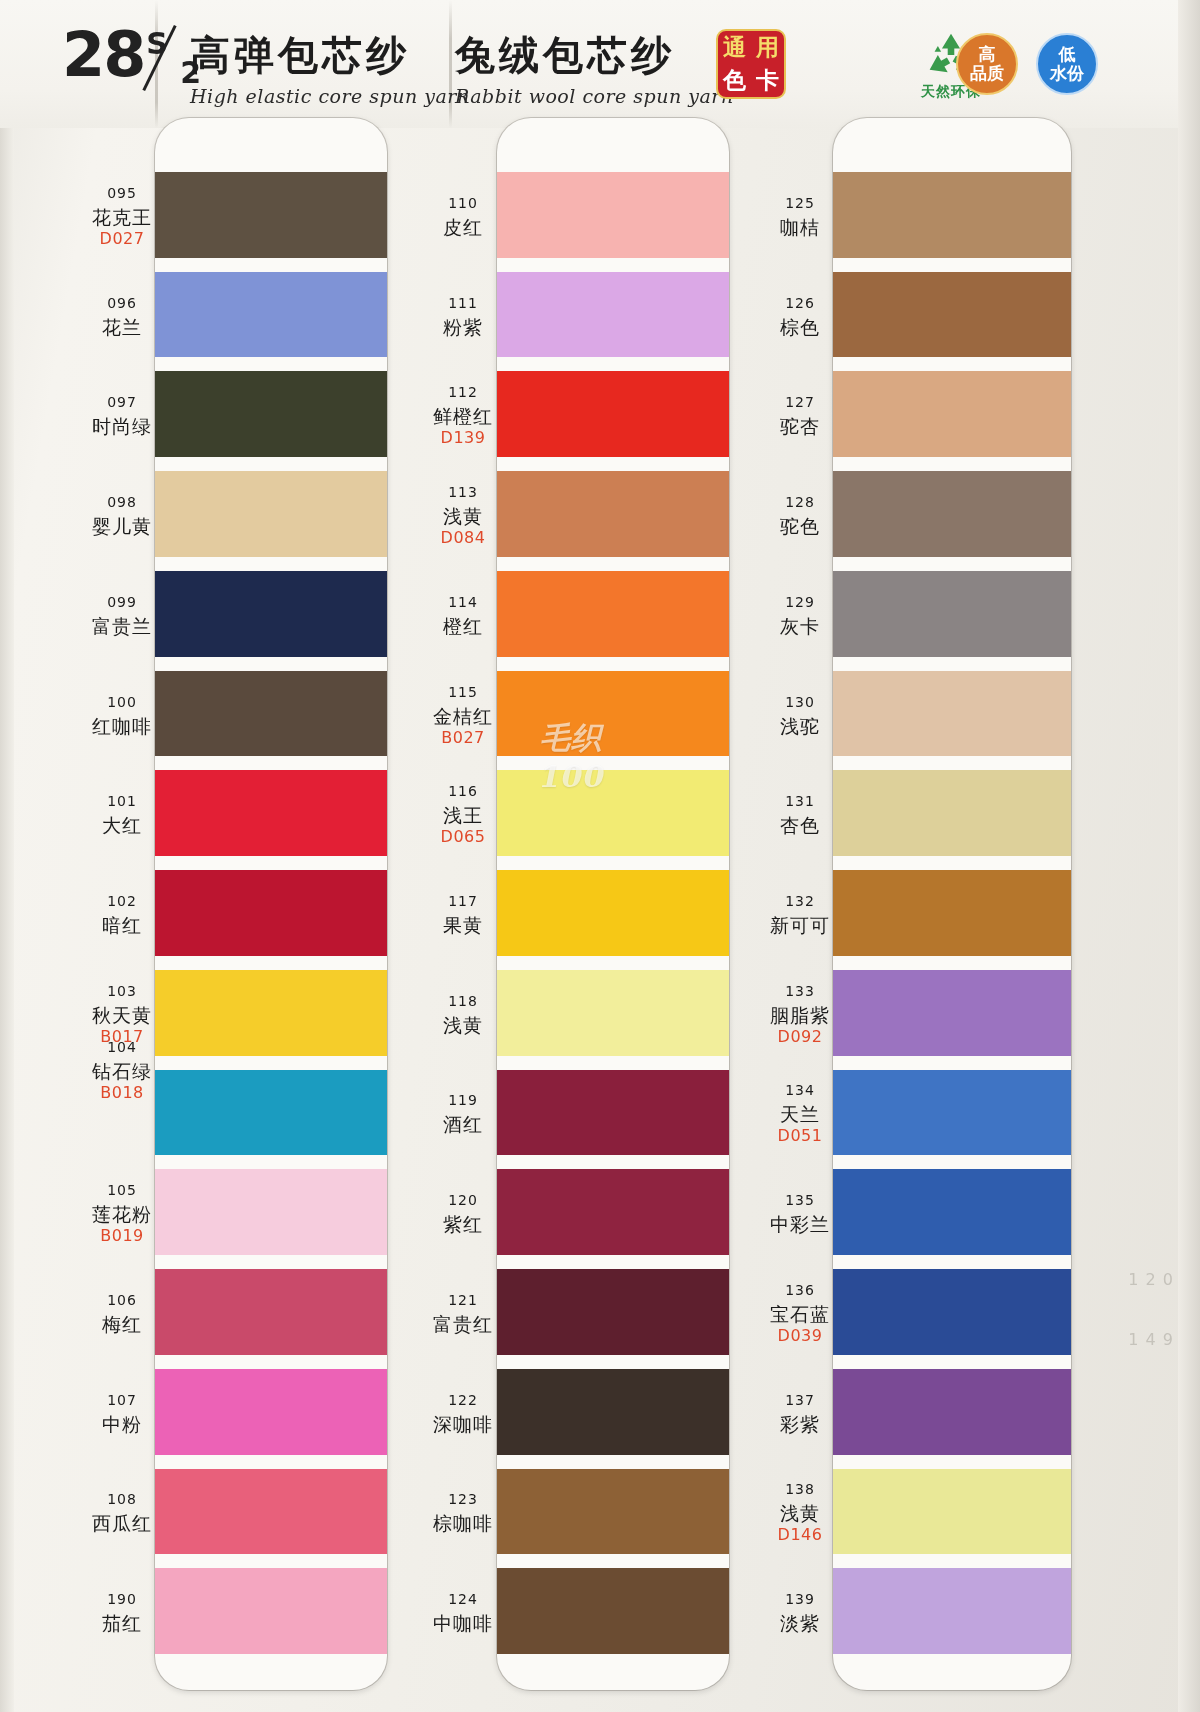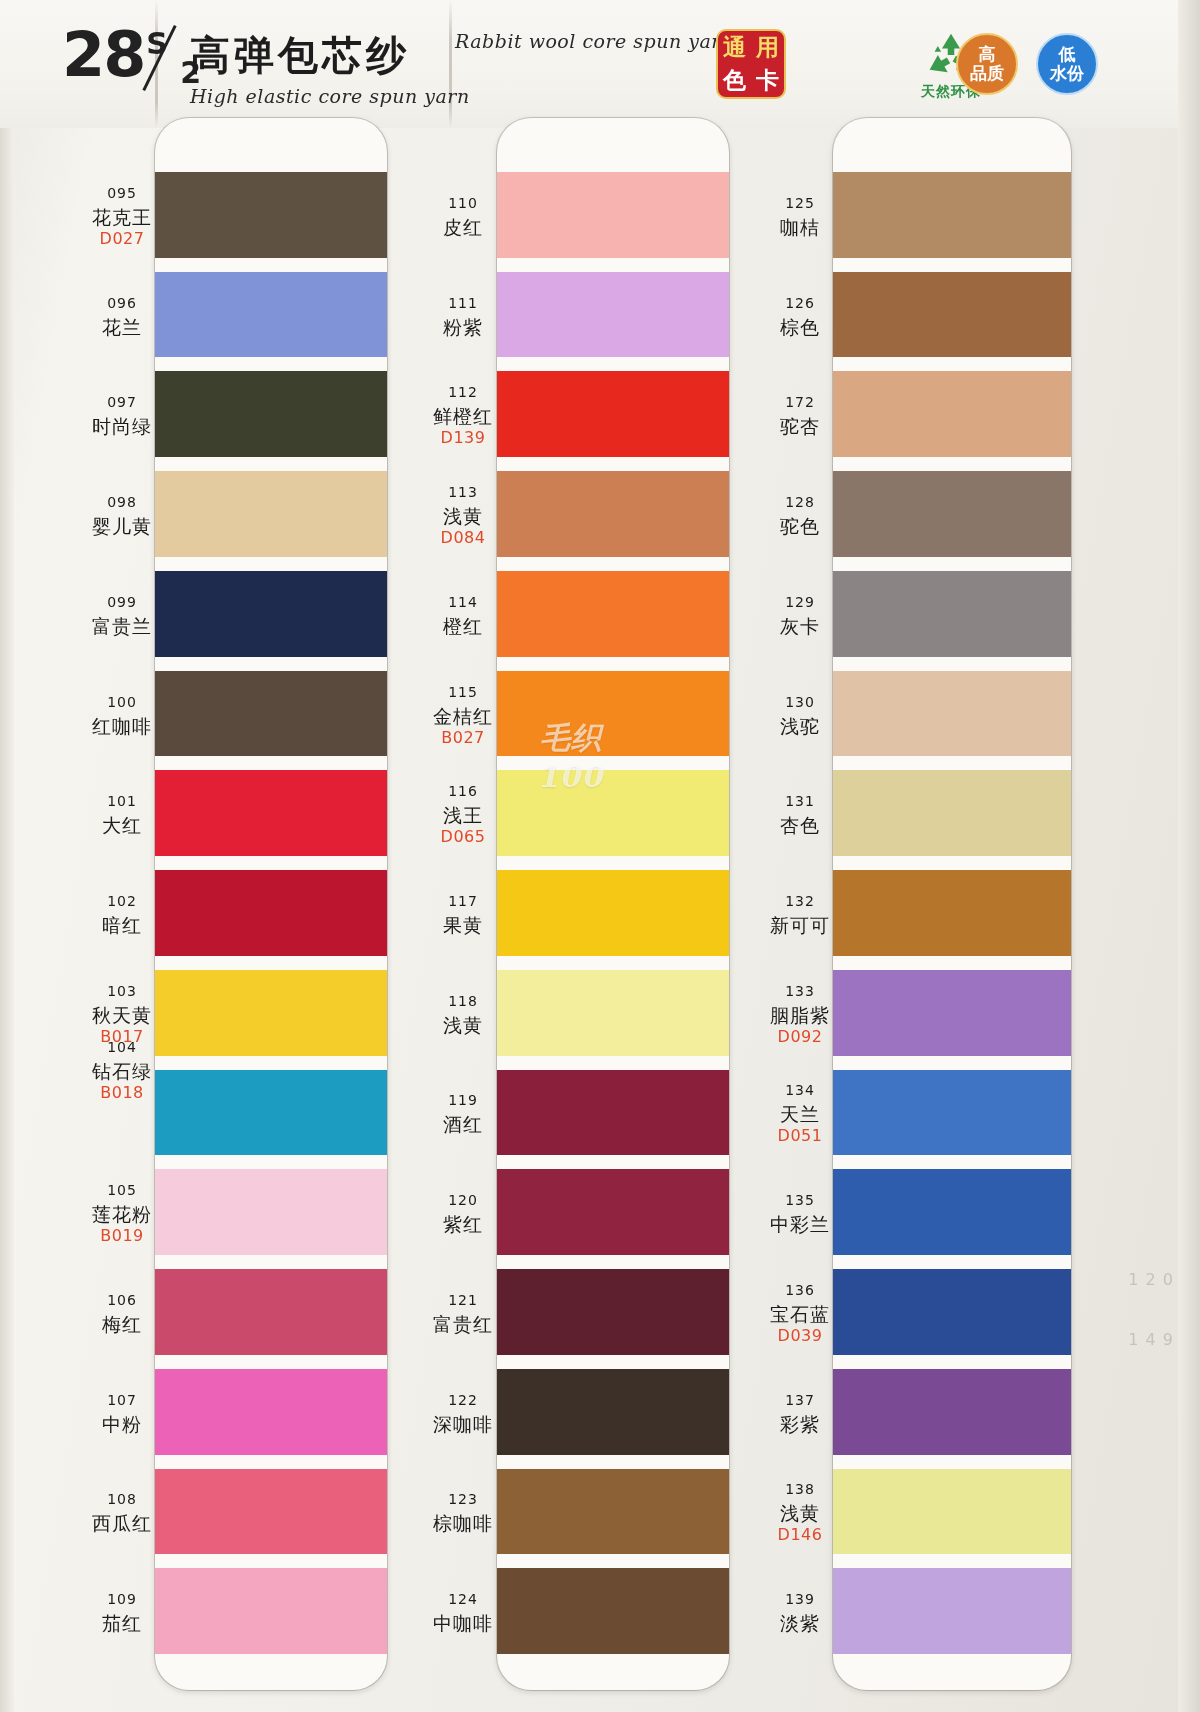--- a/index.html
+++ b/index.html
@@ -170,20 +170,21 @@
         <div class="d">2</div>
       </div>
     </div>
 
     <div class="title-group" style="left:178px; top:28px;margin-left:12px;">
       <div class="title-cn">高弹包芯纱</div>
       <div class="title-en">High elastic core spun yarn</div>
     </div>
 
     <div class="title-group" style="left:455px; top:28px;">
+      <div class="title-cn">兔绒包芯纱</div>
       <div class="title-en">Rabbit wool core spun yarn</div>
     </div>
 
     <div class="badge-card" style="left:716px; top:29px;">
       <span class="y">通</span>
       <span class="y">用</span>
       <span class="w">色</span>
       <span class="w">卡</span>
     </div>
 
@@ -285,21 +286,21 @@
         </div>
         <div class="lab" style="top: 1387.67px;">
           <div class="code">107</div>
           <div class="name">中粉</div>
         </div>
         <div class="lab" style="top: 1487.4px;">
           <div class="code">108</div>
           <div class="name">西瓜红</div>
         </div>
         <div class="lab" style="top: 1587.13px;">
-          <div class="code">109</div>
+          <div class="code">190</div>
           <div class="name">茄红</div>
         </div>
       </div>
       <div class="strip" style="left: 497px; top: 118px; width: 232px; height: 1572px;">
         <div class="swatches">
           <div class="sw" title="110 皮红" style="top: 54px; height: 85.7333px; background: rgb(247, 179, 176);"></div>
           <div class="sw" title="111 粉紫" style="top: 153.733px; height: 85.7333px; background: rgb(219, 168, 230);"></div>
           <div class="sw" title="112 鲜橙红" style="top: 253.467px; height: 85.7333px; background: rgb(231, 40, 31);"></div>
           <div class="sw" title="113 浅黄" style="top: 353.2px; height: 85.7333px; background: rgb(204, 127, 83);"></div>
           <div class="sw" title="114 橙红" style="top: 452.933px; height: 85.7333px; background: rgb(243, 118, 43);"></div>
@@ -403,21 +404,21 @@
       <div class="labels" style="left: 740px; top: 0px;">
         <div class="lab" style="top: 190.867px;">
           <div class="code">125</div>
           <div class="name">咖桔</div>
         </div>
         <div class="lab" style="top: 290.6px;">
           <div class="code">126</div>
           <div class="name">棕色</div>
         </div>
         <div class="lab" style="top: 390.333px;">
-          <div class="code">172</div>
+          <div class="code">127</div>
           <div class="name">驼杏</div>
         </div>
         <div class="lab" style="top: 490.067px;">
           <div class="code">128</div>
           <div class="name">驼色</div>
         </div>
         <div class="lab" style="top: 589.8px;">
           <div class="code">129</div>
           <div class="name">灰卡</div>
         </div>

